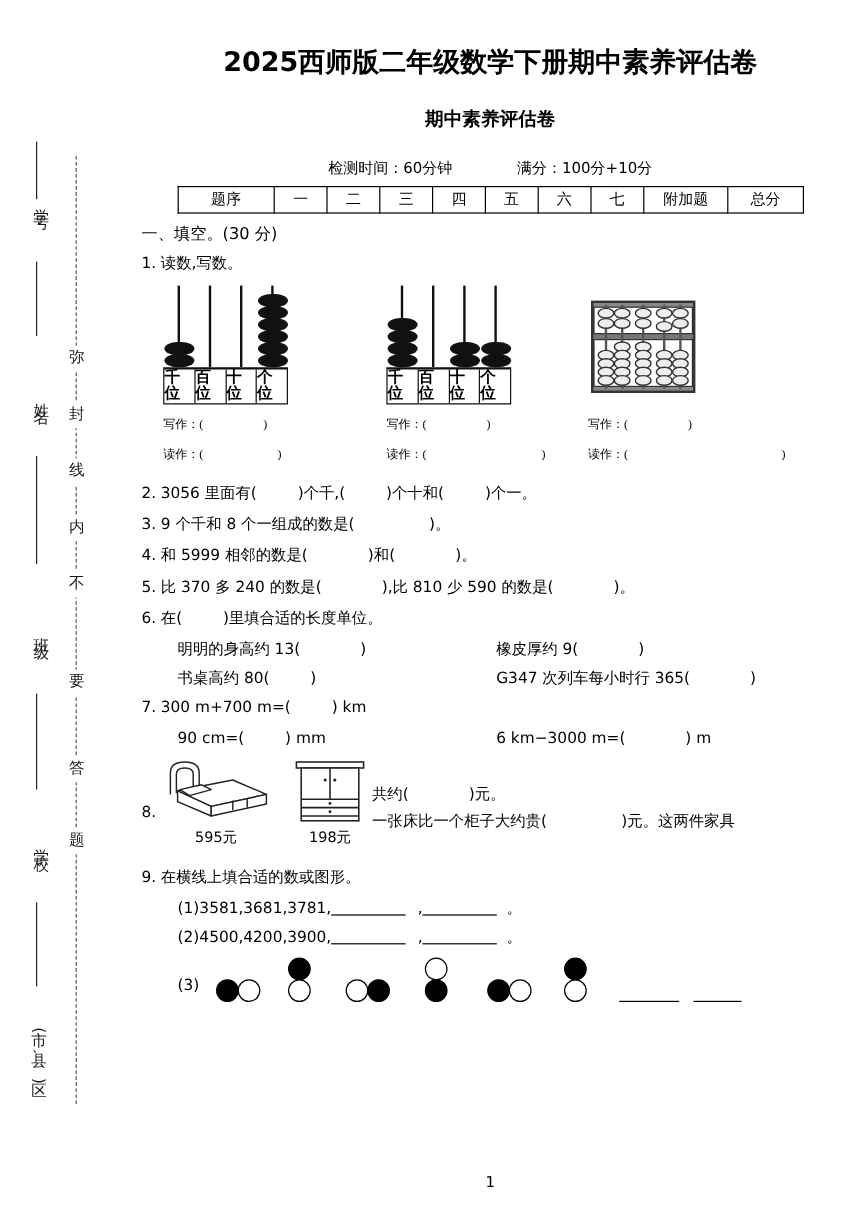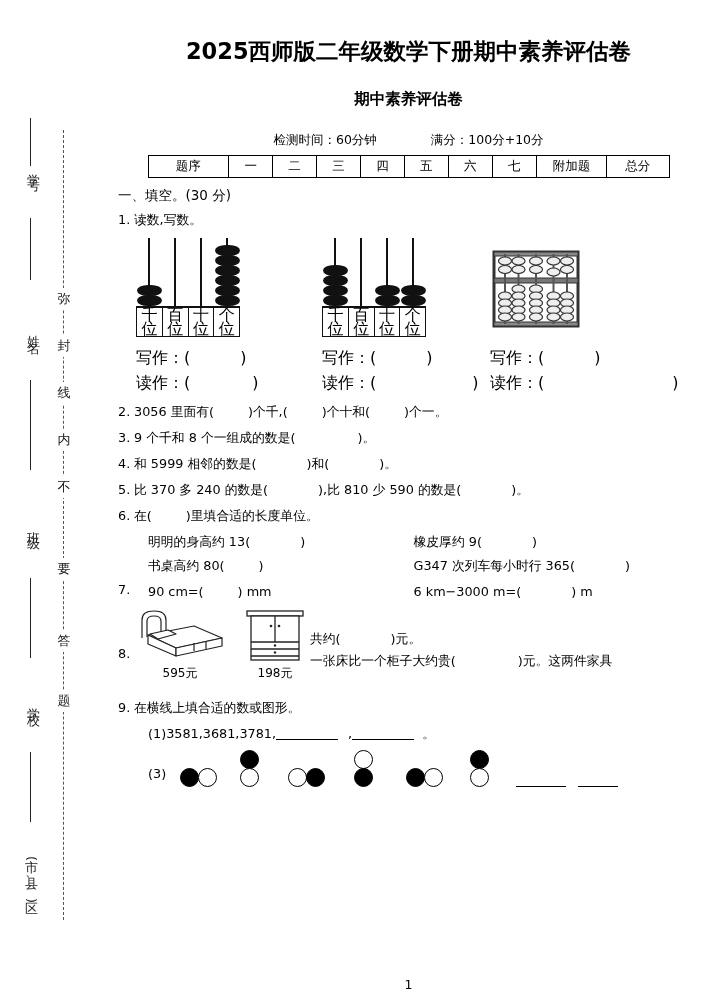--- a/index.html
+++ b/index.html
@@ -206,45 +206,47 @@
     border: 1.6px solid #111;
     border-top-width: 2.2px;
     box-sizing: border-box;
     background: #fff;
   }
   .abacus .place-row {
     display: flex;
   }
   .abacus .place-cell {
     flex: 1;
-    text-align: center;
-    font-size: 16px;
+    text-align: left;
+    font-size: 13px;
     line-height: 14px;
     color: #000;
     border-right: 1.2px solid #111;
     box-sizing: border-box;
+    font-weight: bold;
   }
   .abacus .place-cell:last-child { border-right: none; }
 
   
   #suanpan {
     position: absolute;
     top: 2px;
     left: 372px;
     width: 92px;
     height: 100px;
   }
   #suanpan svg { display: block; }
 
   
   #writeread {
     position: relative;
     height: 50px;
     margin-top: 2px;
-    font-size: 16px;
+    font-size: 10px;
+    font-family: Liberation Serif, serif;
   }
   #writeread .wr {
     position: absolute;
     white-space: nowrap;
   }
 
   
   #q8 {
     position: relative;
     height: 88px;
@@ -586,20 +588,23 @@
       <div class="c1">
         <span>书桌高约 80(</span><span class="gap-s"></span><span>)</span>
       </div>
       <div class="c2">
         <span>G347 次列车每小时行 365(</span><span class="gap-m"></span><span>)</span>
       </div>
     </div>
 
     <div class="q two-col">
       <span class="qnum">7.</span>
+      <div class="c2">
+        <span>300 m+700 m=(</span><span class="gap-s"></span><span>) km</span>
+      </div>
     </div>
     <div class="q-sub two-col">
       <div class="c1">
         <span>90 cm=(</span><span class="gap-s"></span><span>) mm</span>
       </div>
       <div class="c2">
         <span>6 km−3000 m=(</span><span class="gap-m"></span><span>) m</span>
       </div>
     </div>
 
@@ -663,20 +668,23 @@
 
     <div class="q">
       <span class="qnum">9.</span>
       <span>在横线上填合适的数或图形。</span>
     </div>
 
     <div class="q-sub">
       <span>(1)</span><span>3581,3681,3781,</span><span class="fill-line"></span><span style="display:inline-block;width:10px"></span><span>,</span><span class="fill-line"></span><span style="display:inline-block;width:8px"></span><span>。</span>
     </div>
 
+    <div class="q-sub">
+      <span>(2)</span><span>4500,4200,3900,</span><span class="fill-line"></span><span style="display:inline-block;width:10px"></span><span>,</span><span class="fill-line"></span><span style="display:inline-block;width:8px"></span><span>。</span>
+    </div>
 
     <div id="circle-row">
       <span class="lbl">(3)</span>
 
       <div class="cpair horiz" style="left:62px">
         <div class="dot filled d1"></div>
         <div class="dot hollow d2"></div>
       </div>
       <div class="cpair vert" style="left:118px">
         <div class="dot filled d1"></div>

